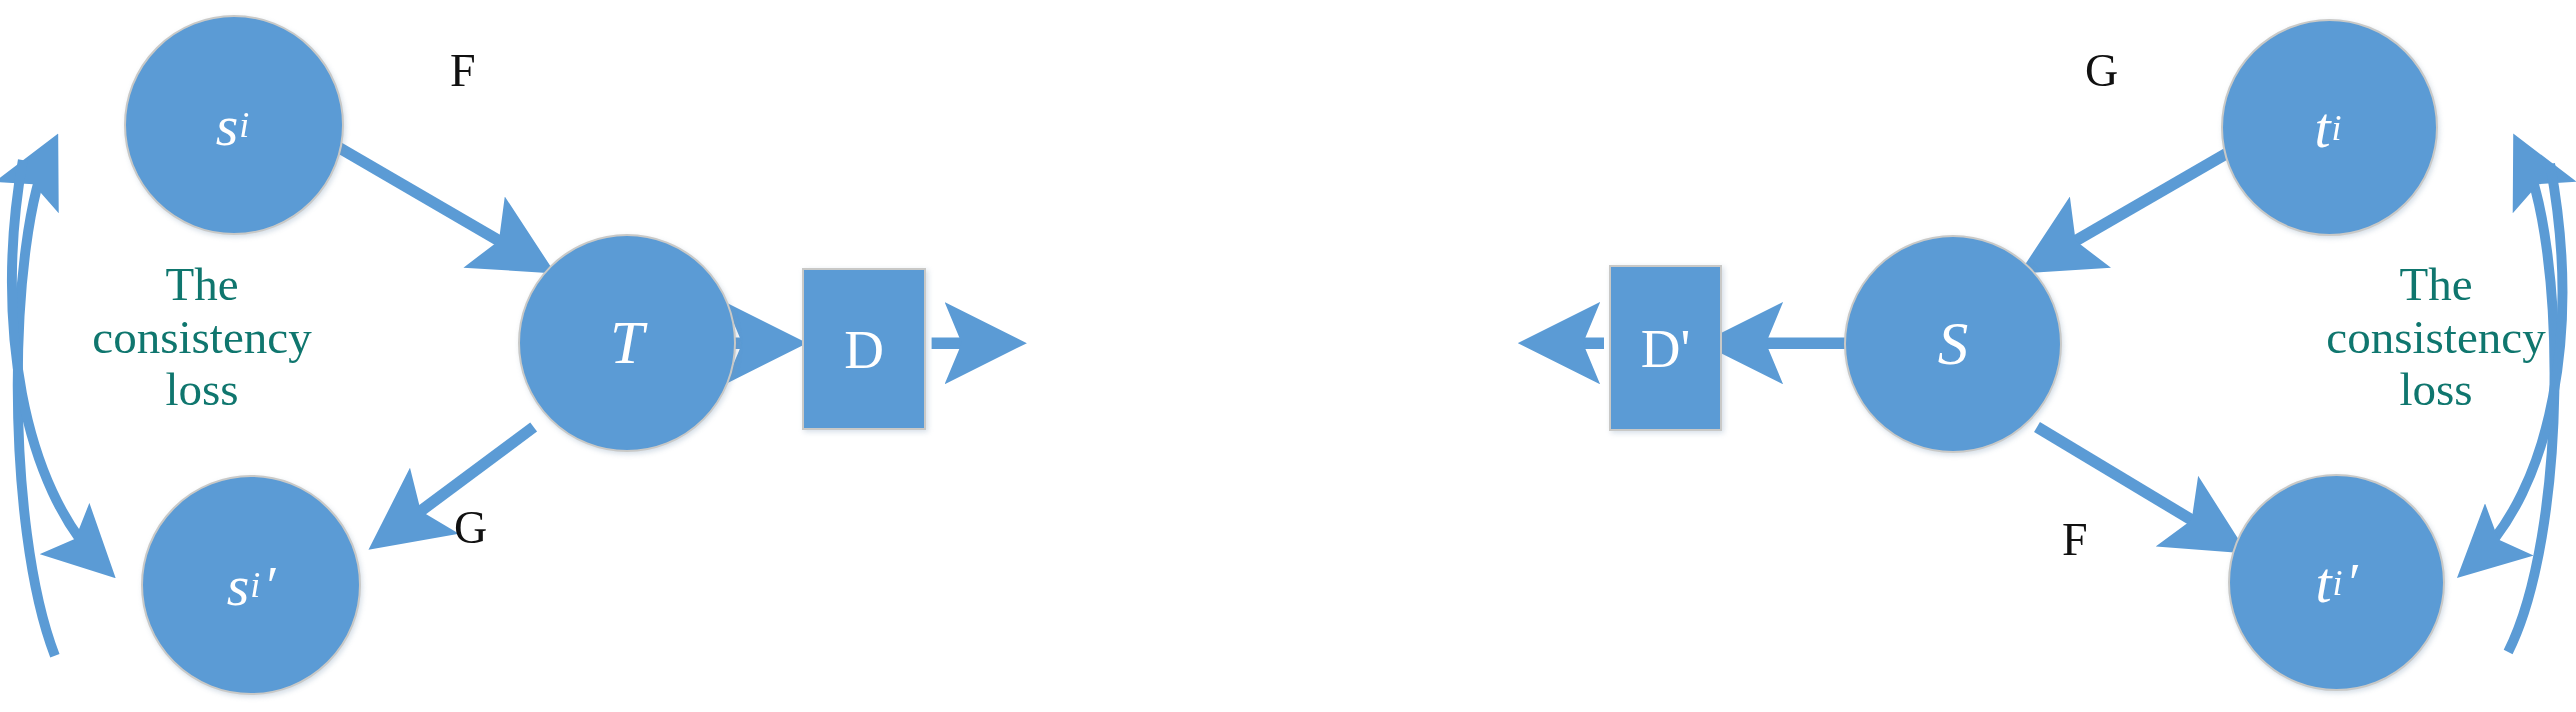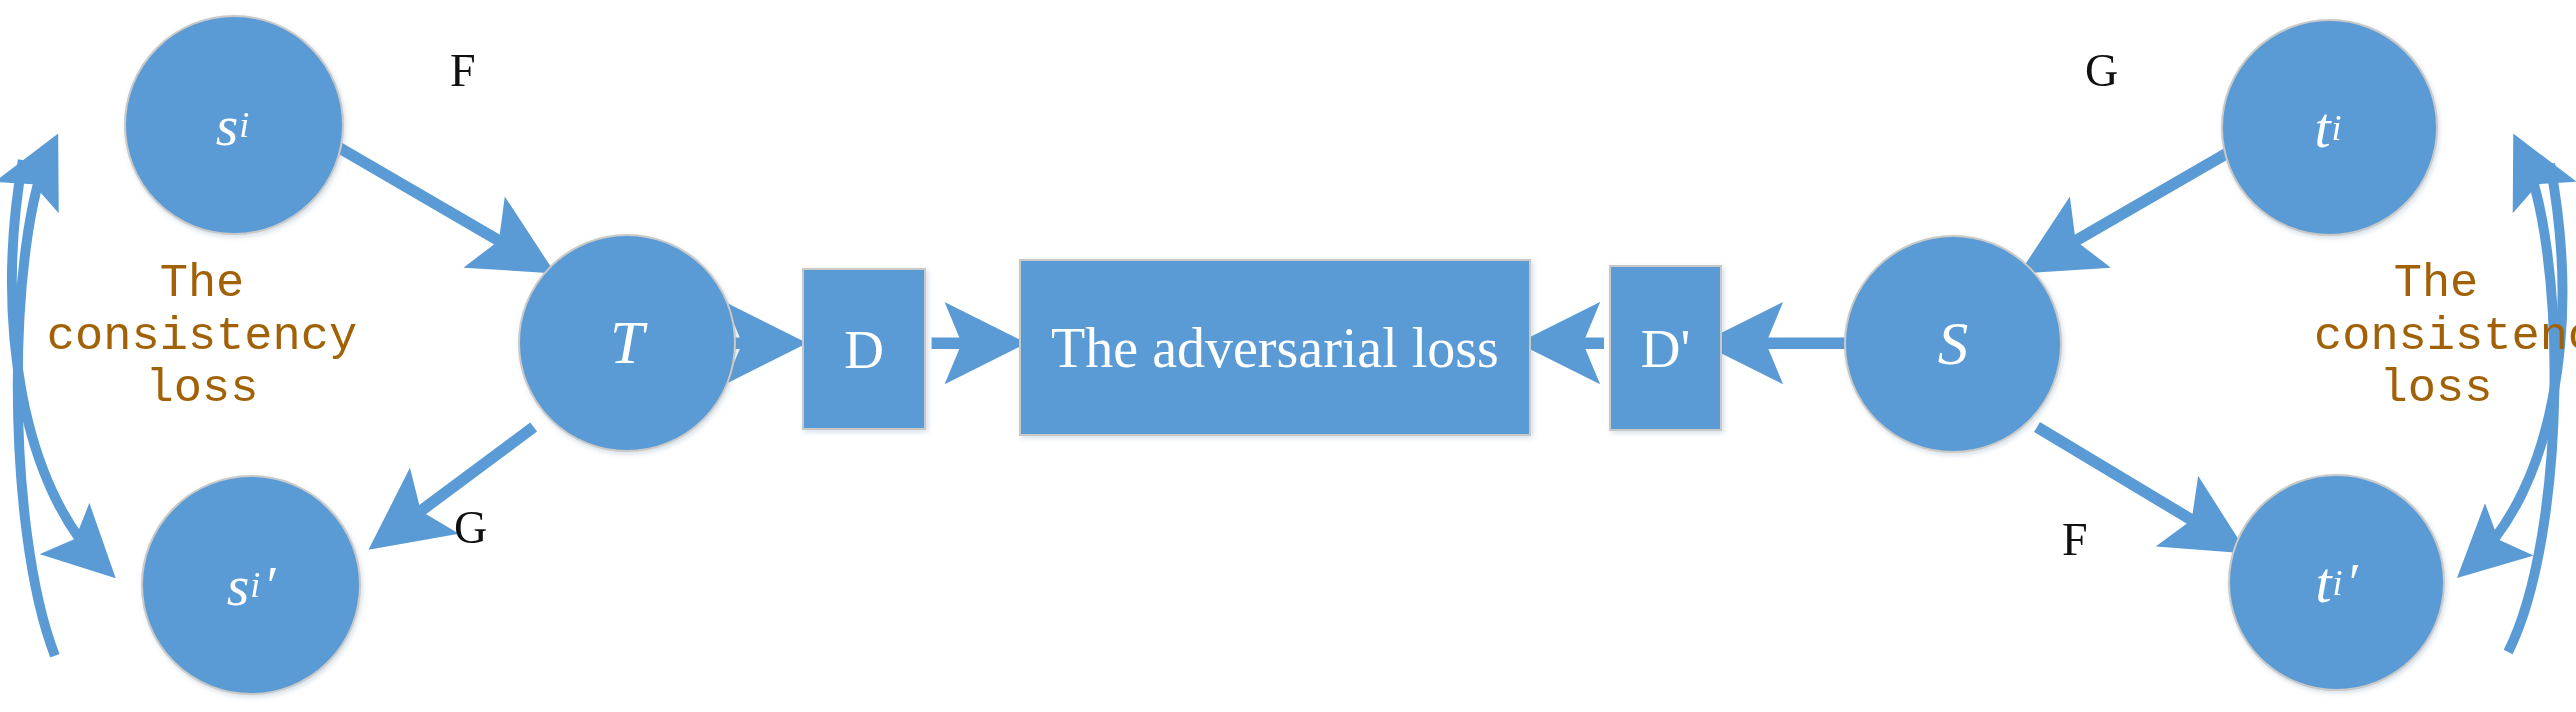--- a/index.html
+++ b/index.html
@@ -9,21 +9,21 @@
   .node{position:absolute;box-sizing:border-box;display:flex;align-items:center;justify-content:center;
         background:#5B9BD5;border:2.3px solid #c9c9c7;color:#ffffff;
         box-shadow:1.5px 2.3px 5.3px rgba(120,150,180,0.30);}
   .circ{border-radius:50%;}
   .rect{border-radius:0;}
   .lbl-italic{font-style:italic;font-family:"Liberation Serif",serif;}
   .sub{font-size:0.62em;font-style:italic;vertical-align:-0.30em;margin-left:0.8px;}
   .prime{font-style:italic;font-size:0.95em;vertical-align:0.30em;margin-left:3px;}
   .edge-label{position:absolute;color:#111;font-family:"Liberation Serif",serif;
               font-size:46px;line-height:1;white-space:nowrap;}
-  .loss-text{position:absolute;color:#a16207;font-family:Liberation Mono, monospace;
+  .loss-text{position:absolute;color:#0f766e;font-family:Liberation Serif, serif;
              font-size:47px;line-height:1.12;text-align:center;white-space:pre-line;}
 </style>
 </head>
 <body>
 
 <div id="stage">
 
   <svg id="wires" viewBox="0 0 3379 935" xmlns="http://www.w3.org/2000/svg">
     <defs>
       <marker id="ah" markerWidth="7.2" markerHeight="7.2" refX="5.4" refY="3.6" orient="auto">
@@ -72,23 +72,20 @@
   </div>
 
   <div class="node circ" style="left:518px;top:234px;width:218px;height:218px;font-size:61px;">
     <span class="lbl-italic">T</span>
   </div>
 
   <div class="node rect" style="left:802px;top:268px;width:124px;height:162px;font-size:55px;">
     <span>D</span>
   </div>
 
-  <div class="node rect" style="left:1019px;top:259px;width:512px;height:177px;font-size:56px;">
-    <span>The adversarial loss</span>
-  </div>
 
   <div class="node rect" style="left:1609px;top:265px;width:113px;height:166px;font-size:55px;">
     <span>D'</span>
   </div>
 
   <div class="node circ" style="left:1844px;top:235px;width:218px;height:218px;font-size:61px;">
     <span class="lbl-italic">S</span>
   </div>
 
   <div class="node circ" style="left:2221px;top:19px;width:217px;height:217px;font-size:58px;">

